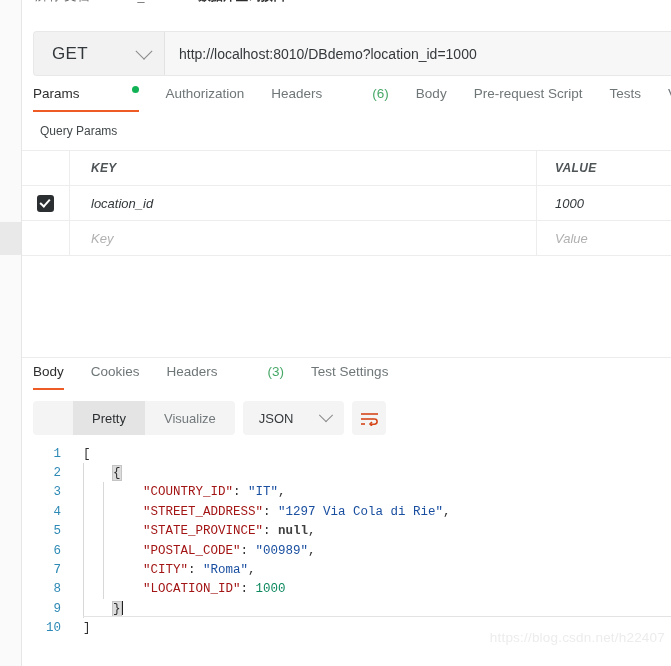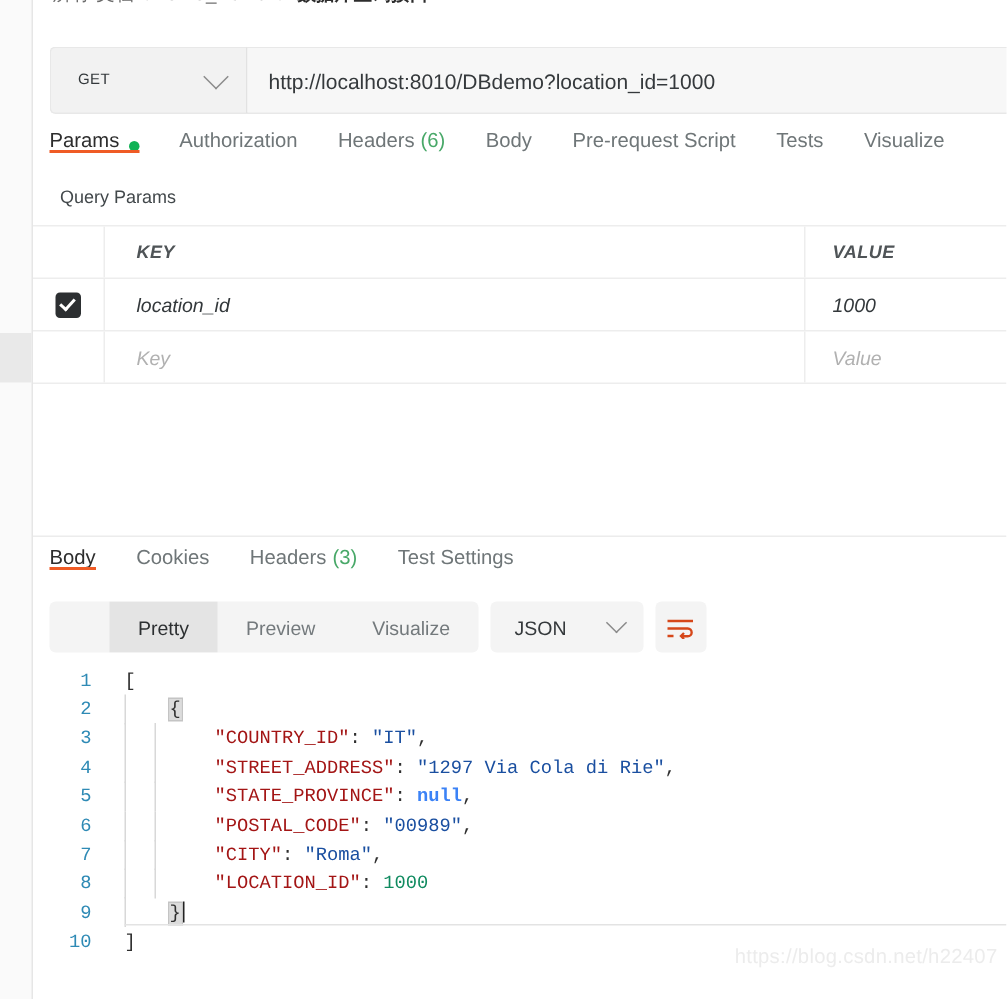--- a/index.html
+++ b/index.html
@@ -86,21 +86,21 @@
     border-right: none;
     border-radius: 4px 0 0 4px;
     display: flex;
     align-items: center;
     justify-content: space-between;
     padding: 0 14px 0 18px;
     box-sizing: border-box;
     cursor: pointer;
   }
   .method-label {
-    font-size: 10px;
+    font-size: 17px;
     color: #33383b;
     letter-spacing: .3px;
   }
   .chev {
     width: 11px; height: 11px;
     border-right: 1.4px solid #8a8a8a;
     border-bottom: 1.4px solid #8a8a8a;
     transform: rotate(45deg) translate(-2px,-2px);
     flex: 0 0 auto;
   }
@@ -126,26 +126,27 @@
     left: 11px;
     top: 86px;
     height: 31px;
     display: flex;
     align-items: flex-start;
   }
   .rtab {
     position: relative;
     font-size: 13.5px;
     color: #6f7678;
-    padding: 0 0 1px 0;
+    padding: 0 0 11px 0;
     margin-right: 27px;
     white-space: nowrap;
     cursor: pointer;
     display: flex;
-    align-items: flex-end;
+    align-items: flex-start;
+    gap: 46px;
   }
   .rtab.active { color: #2d2d2d; }
   .rtab.active::after {
     content: "";
     position: absolute;
     left: 0; right: 0; bottom: 0;
     height: 2.5px;
     background: #ef5b25;
   }
   .green-dot {
@@ -344,21 +345,21 @@
   }
   .code-text {
     position: relative;
     flex: 1 1 auto;
     padding-left: 10px;
     color: #333333;
   }
   .tok-key   { color: #a31515; }
   .tok-str   { color: #1a4fa0; }
   .tok-num   { color: #0f8a5f; }
-  .tok-null  { color: #3b82f6; font-weight: bold; }
+  .tok-null  { color: #404040; font-weight: bold; }
   .tok-punct { color: #2f2f2f; }
   .guide {
     position: absolute;
     top: -3px;
     width: 1px;
     height: 20px;
     background: #d8d8d8;
   }
   .g1 { left: 10px; }
   .g2 { left: 30px; }
@@ -498,21 +499,20 @@
           <span class="count">(3)</span>
         </div>
         <div class="rtab">
           <span>Test Settings</span>
         </div>
       </div>
 
     <div class="res-toolbar">
       <div class="seg-group" id="view-modes">
           <div class="seg active">Pretty</div>
-          <div class="seg">Preview</div>
           <div class="seg">Visualize</div>
         </div>
       <div class="fmt-select">
         <span>JSON</span>
         <span class="chev"></span>
       </div>
       <div class="wrap-btn">
         <svg width="19" height="15" viewBox="0 0 19 15">
           <line x1="1" y1="3" x2="18" y2="3" stroke="#d6471a" stroke-width="1.6"></line>
           <line x1="1" y1="8" x2="14" y2="8" stroke="#d6471a" stroke-width="1.6"></line>

